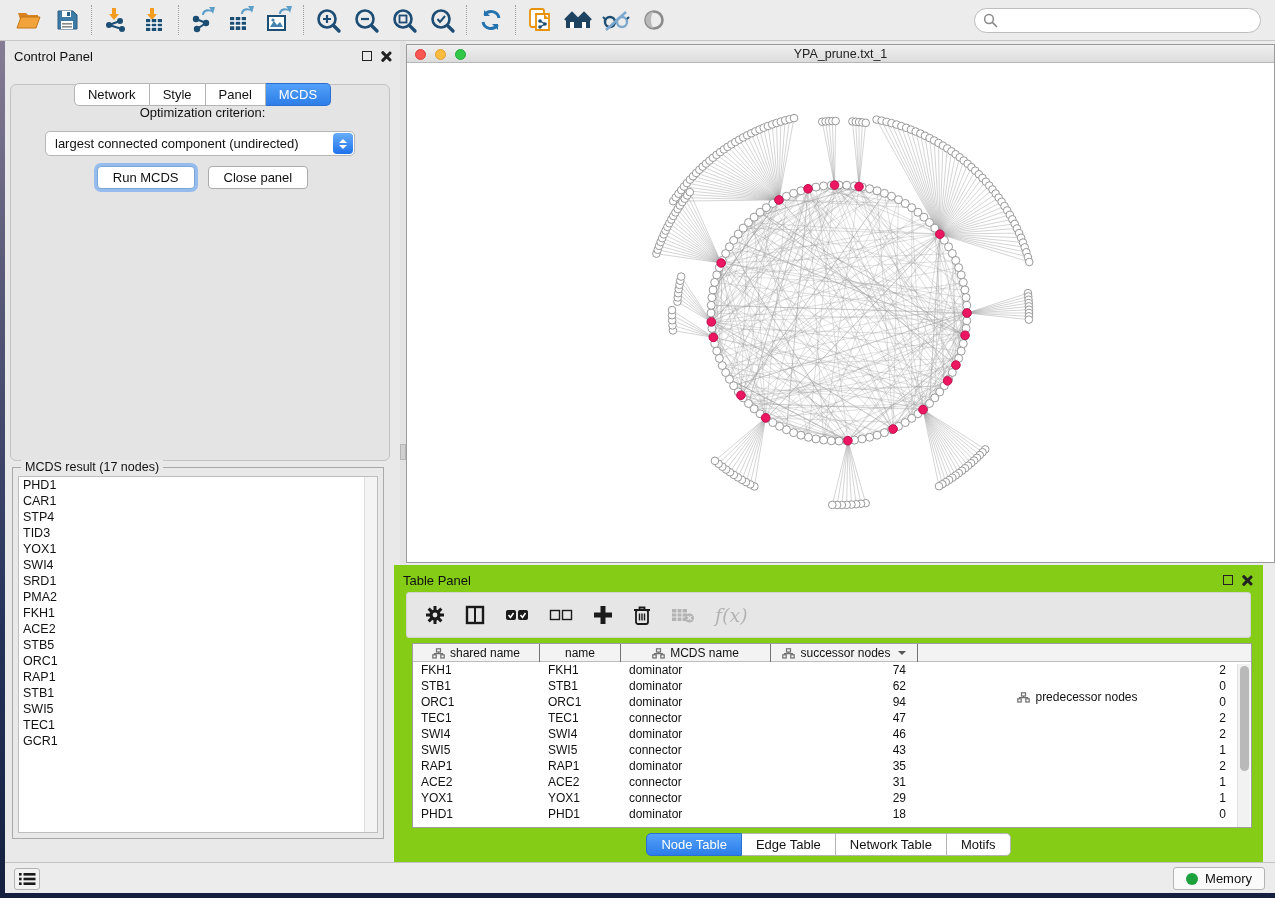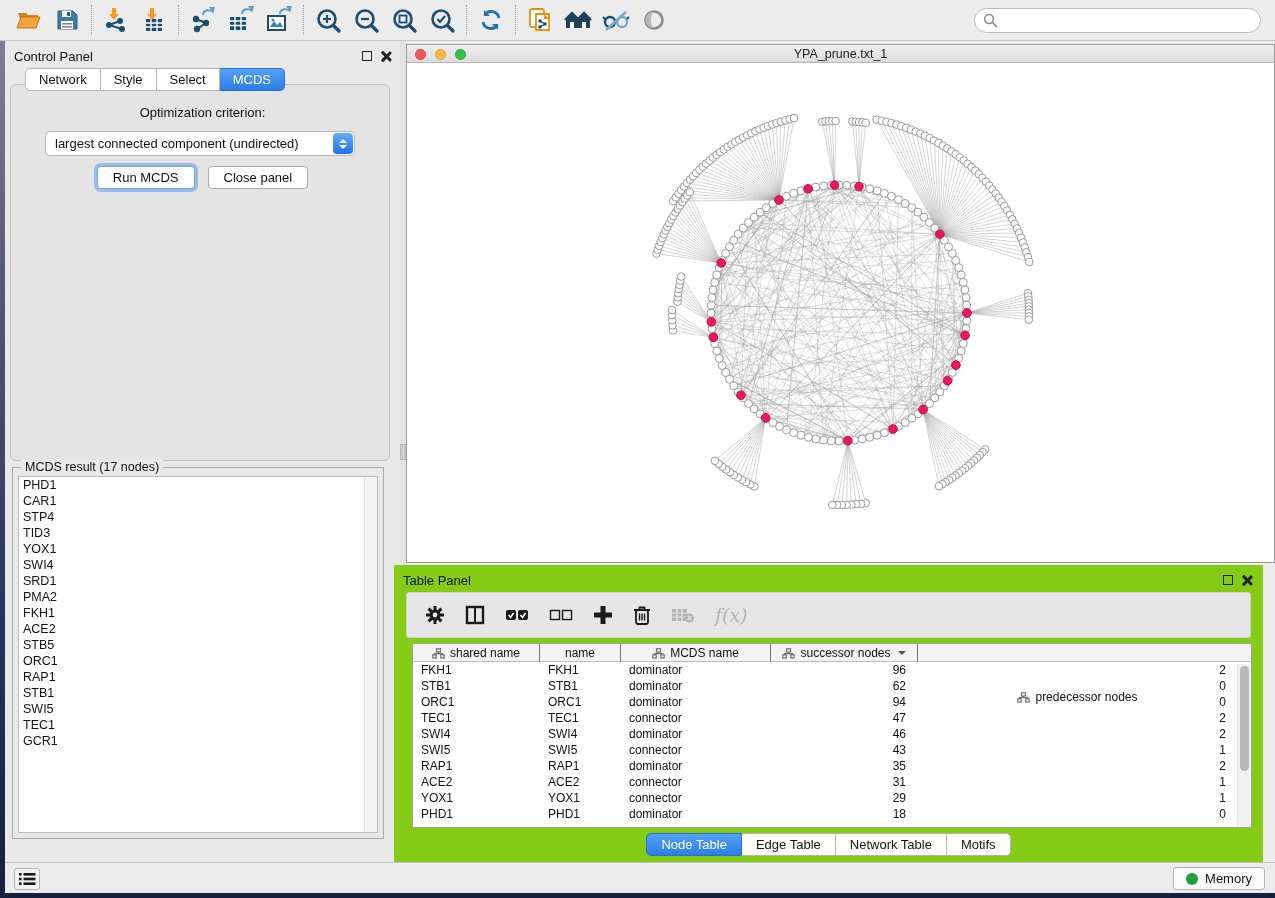--- a/index.html
+++ b/index.html
@@ -21,21 +21,21 @@
   
   .cpanel { position:absolute; left:0; top:41px; width:395px; height:821px; background:#e9e9e9; }
   .paneltitle { position:absolute; left:9px; top:8px; font-size:13px; color:#111; }
   .panelctl { position:absolute; top:9px; display:flex; gap:8px; }
   .cpanel .panelctl { right:8px; }
   .float-box { width:10px; height:10px; border:1.5px solid #222; margin-top:1px; }
   .xicon { width:12px; height:12px; position:relative; }
   .xicon:before,.xicon:after { content:""; position:absolute; left:5px; top:0; width:2.5px; height:13px; background:#222; border-radius:1px; }
   .xicon:before { transform:rotate(45deg);} .xicon:after { transform:rotate(-45deg);}
 
-  .ctab-bar { position:absolute; left:0; top:27px; width:100%; display:flex; z-index:3;margin-left:20px; }
+  .ctab-bar { position:absolute; left:0; top:42px; width:100%; display:flex; justify-content:center; z-index:3; }
   .ctab { font-size:13px; padding:3px 13px; background:#fff; border:1px solid #b4b4b4; border-left:none; color:#111; }
   .ctab:first-child { border-left:1px solid #b4b4b4; border-radius:5px 0 0 5px; }
   .ctab:last-child { border-radius:0 5px 5px 0; }
   .ctab.active { background:linear-gradient(#53a1f9,#2c7de8); color:#fff; border-color:#2c6fd0; }
 
   .ccontent { position:absolute; left:5px; top:43px; width:380px; height:377px; background:#e4e4e4;
     border:1px solid #c2c2c2; border-radius:6px; }
   .optlabel { position:absolute; left:0; top:64px; width:100%; text-align:center; font-size:13px; color:#111; }
   .dropdown { position:absolute; left:40px; top:90px; width:310px; height:25px; background:#fff;
     border:1px solid #b6b6b6; border-radius:5px; display:flex; align-items:center; font-size:13px; color:#111;
@@ -251,21 +251,21 @@
   <div class="cpanel">
     <div class="paneltitle">Control Panel</div>
     <div class="panelctl">
       <div class="float-box"></div>
       <div class="xicon"></div>
     </div>
     <div class="ccontent"></div>
     <div class="ctab-bar">
         <div class="ctab">Network</div>
         <div class="ctab">Style</div>
-        <div class="ctab">Select</div>
+        <div class="ctab">Panel</div>
         <div class="ctab active">MCDS</div>
       </div>
     <div class="optlabel">Optimization criterion:</div>
     <div class="dropdown">
       <span>largest connected component (undirected)</span>
       <div class="stepper">
         <div class="chev up"></div>
           <div class="chev down"></div>
       </div>
     </div>
@@ -1175,21 +1175,21 @@
               </g>
             </svg>
             <span>predecessor nodes</span>
           </div>
         </div>
       <div id="table-body">
           <div class="tr">
             <div class="td" style="width: 127px;">FKH1</div>
             <div class="td" style="width: 81px;">FKH1</div>
             <div class="td" style="width: 150px;">dominator</div>
-            <div class="td num" style="width: 147px;">96</div>
+            <div class="td num" style="width: 147px;">74</div>
             <div class="td num" style="width: 320px;">2</div>
           </div>
           <div class="tr">
             <div class="td" style="width: 127px;">STB1</div>
             <div class="td" style="width: 81px;">STB1</div>
             <div class="td" style="width: 150px;">dominator</div>
             <div class="td num" style="width: 147px;">62</div>
             <div class="td num" style="width: 320px;">0</div>
           </div>
           <div class="tr">

